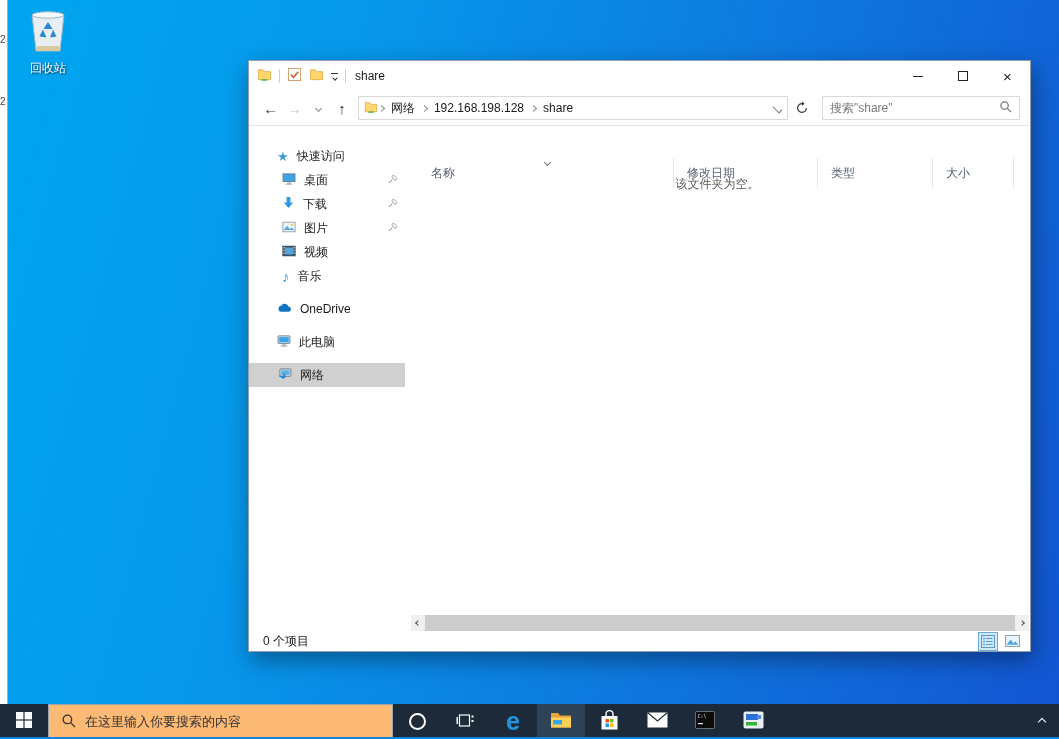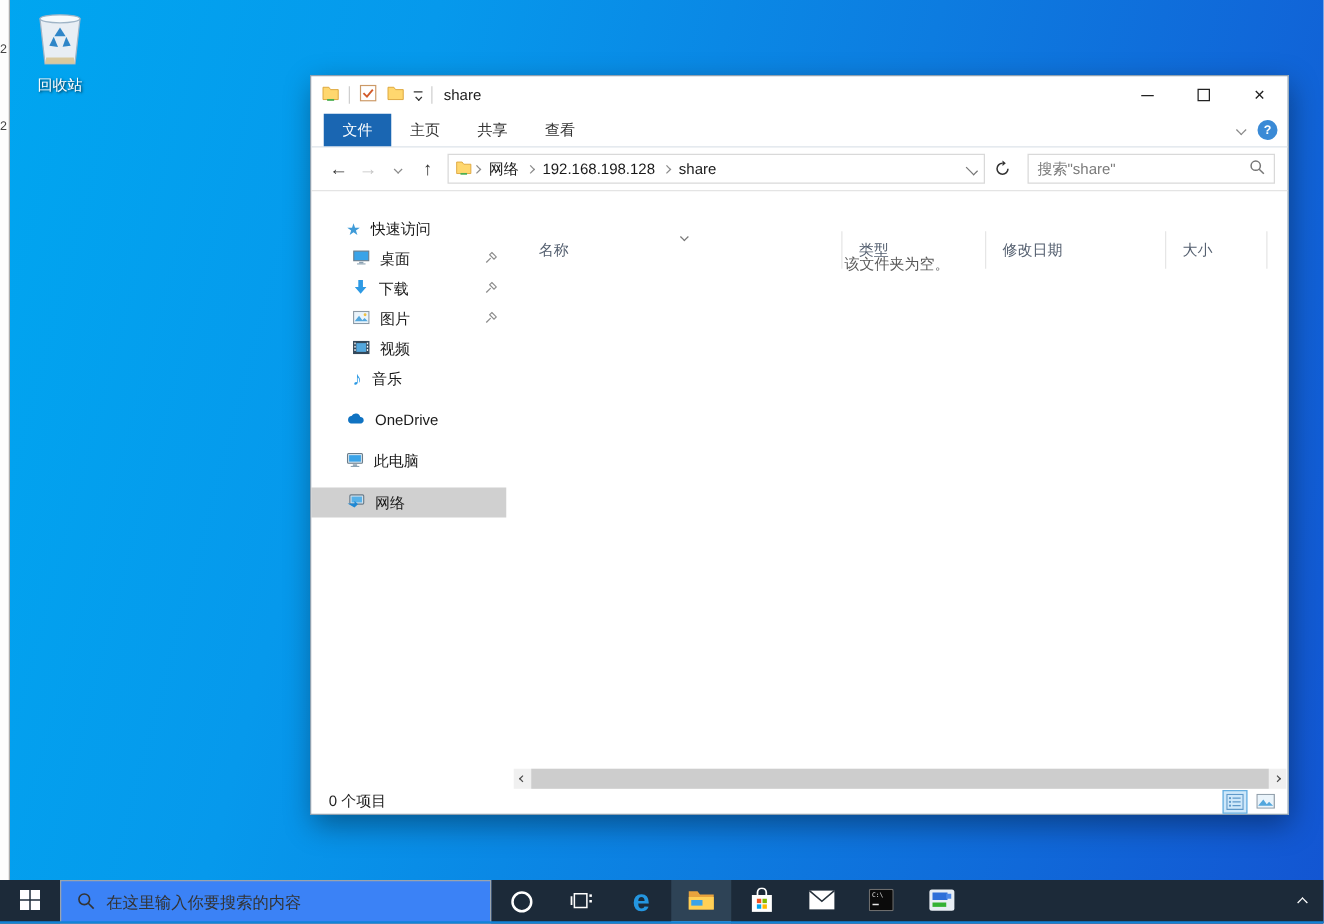--- a/index.html
+++ b/index.html
@@ -82,21 +82,21 @@
 
   .statusbar { height:20px; flex:0 0 auto; display:flex; align-items:center; padding:0 8px 0 14px; }
   .view-toggles { margin-left:auto; display:flex; gap:4px; }
   .vt-btn { width:20px; height:19px; display:flex; align-items:center; justify-content:center; border:1px solid transparent; }
   .vt-btn.selected { background:#cfe8fa; border-color:#66aee0; }
 
   
   .taskbar { position:absolute; left:0; top:704px; width:1059px; height:35px; background:#1c2a39; display:flex; align-items:stretch; }
   .tb-btn { width:48px; display:flex; align-items:center; justify-content:center; }
   .tb-btn.active { background:#2e4356; box-shadow:inset 0 -2px 0 #76b9ed; }
-  .tb-search { width:345px; background:#3b82f6; display:flex; align-items:center; gap:9px; padding:0 12px; border:1px solid #9aa4ad; }
+  .tb-search { width:345px; background:#fdba74; display:flex; align-items:center; gap:9px; padding:0 12px; border:1px solid #9aa4ad; }
   .tb-search input { border:none; outline:none; background:transparent; flex:1; font:inherit; font-size:13px; min-width:0; }
   .tb-search input::placeholder { color:#333; opacity:1; }
   .tray { margin-left:auto; display:flex; align-items:center; padding-right:14px; color:#fff; }
   .edge-e { color:#2496e0; font-size:25px; font-weight:bold; line-height:1; }
   .bottom-line { position:absolute; left:0; top:737px; width:1059px; height:2px; background:#1283d8; }
 </style>
 </head>
 <body>
 
 <div id="screen">
@@ -157,38 +157,20 @@
           </div>
         <div class="cap-btn">
             <span class="max-glyph"></span>
           </div>
         <div class="cap-btn">
             <span>×</span>
           </div>
       </div>
     </div>
 
-    <div class="ribbon">
-      <div class="tab file">
-          <span>文件</span>
-        </div>
-      <div class="tab">
-          <span>主页</span>
-        </div>
-      <div class="tab">
-          <span>共享</span>
-        </div>
-      <div class="tab">
-          <span>查看</span>
-        </div>
-      <div class="ribbon-right">
-        <span class="chev down" style="color:#8a8a8a;"></span>
-        <span class="help-btn">?</span>
-      </div>
-    </div>
 
     <div class="navbar">
       <div class="nav-btn">←</div>
       <div class="nav-btn disabled">→</div>
       <div class="nav-btn">
           <span class="chev down" style="width:5px;height:5px;color:#8a8a8a;"></span>
         </div>
       <div class="nav-btn">↑</div>
       <div class="addr-box">
         <span>
@@ -306,25 +288,25 @@
           <span>网络</span>
         </div>
       </div>
 
       <div class="main">
         <div class="cols">
           <span class="sort-chev chev down" style="width:5px;height:5px;"></span>
           <div class="col name">
               <span>名称</span>
             </div>
+          <div class="col date">
+              <span>修改日期</span>
+            </div>
           <div class="col type">
               <span>类型</span>
-            </div>
-          <div class="col date">
-              <span>修改日期</span>
             </div>
           <div class="col size">
               <span>大小</span>
             </div>
         </div>
         <div class="files-area">
           <div class="empty-msg">该文件夹为空。</div>
         </div>
         <div class="hscroll">
           <span class="hs-arrow">

